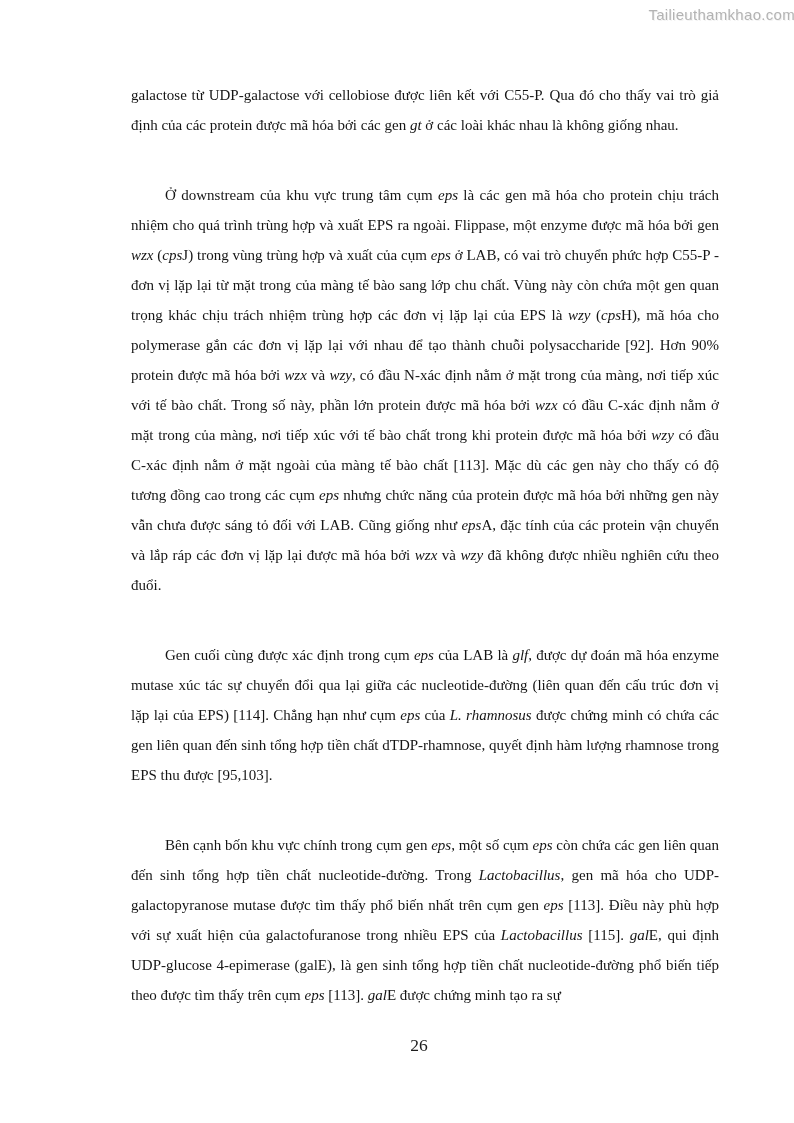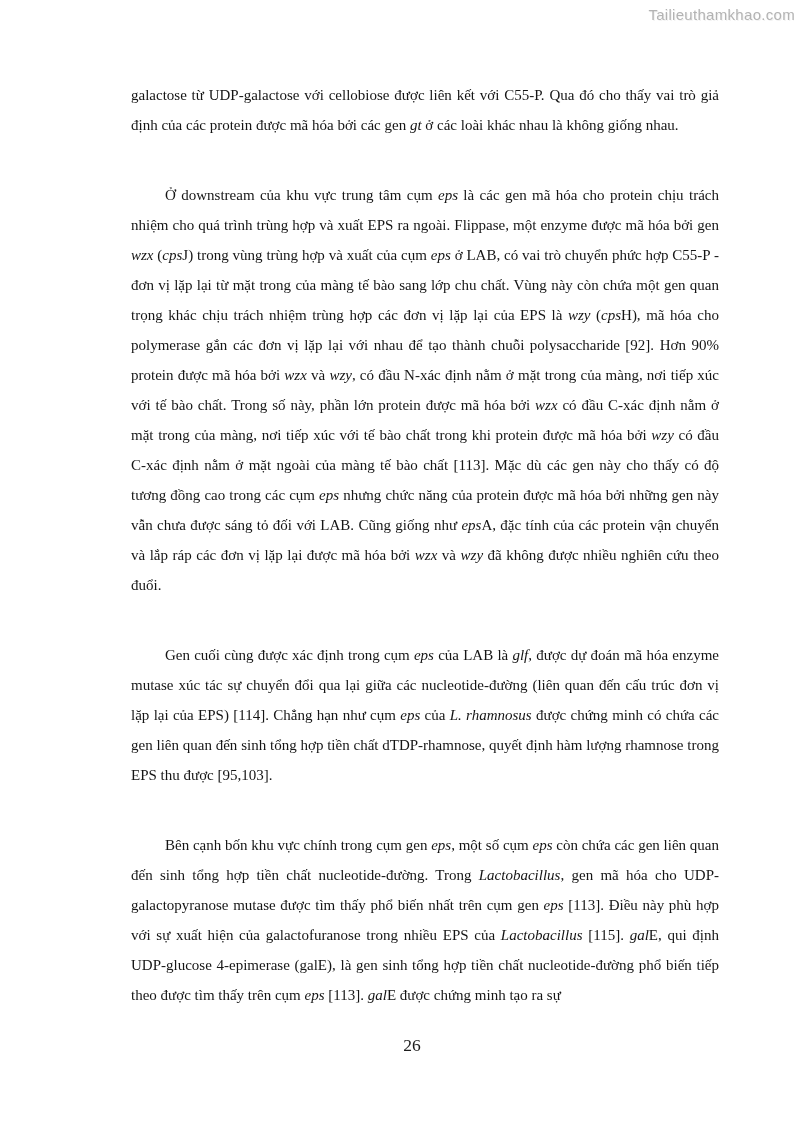--- a/index.html
+++ b/index.html
@@ -45,21 +45,21 @@
   .content p.indent {
     text-indent: 34px;
     margin-top: 40px;
   }
   .content em {
     font-style: italic;
     font-family: "Liberation Serif", serif;
   }
   .page-number {
     position: absolute;
-    left: 118px;
+    left: 125px;
     top: 1035px;
     width: 588px;
     text-align: center;
     font-size: 17.5px;
     color: #1d1d1d;
   }
 </style>
 </head>
 <body>
 

